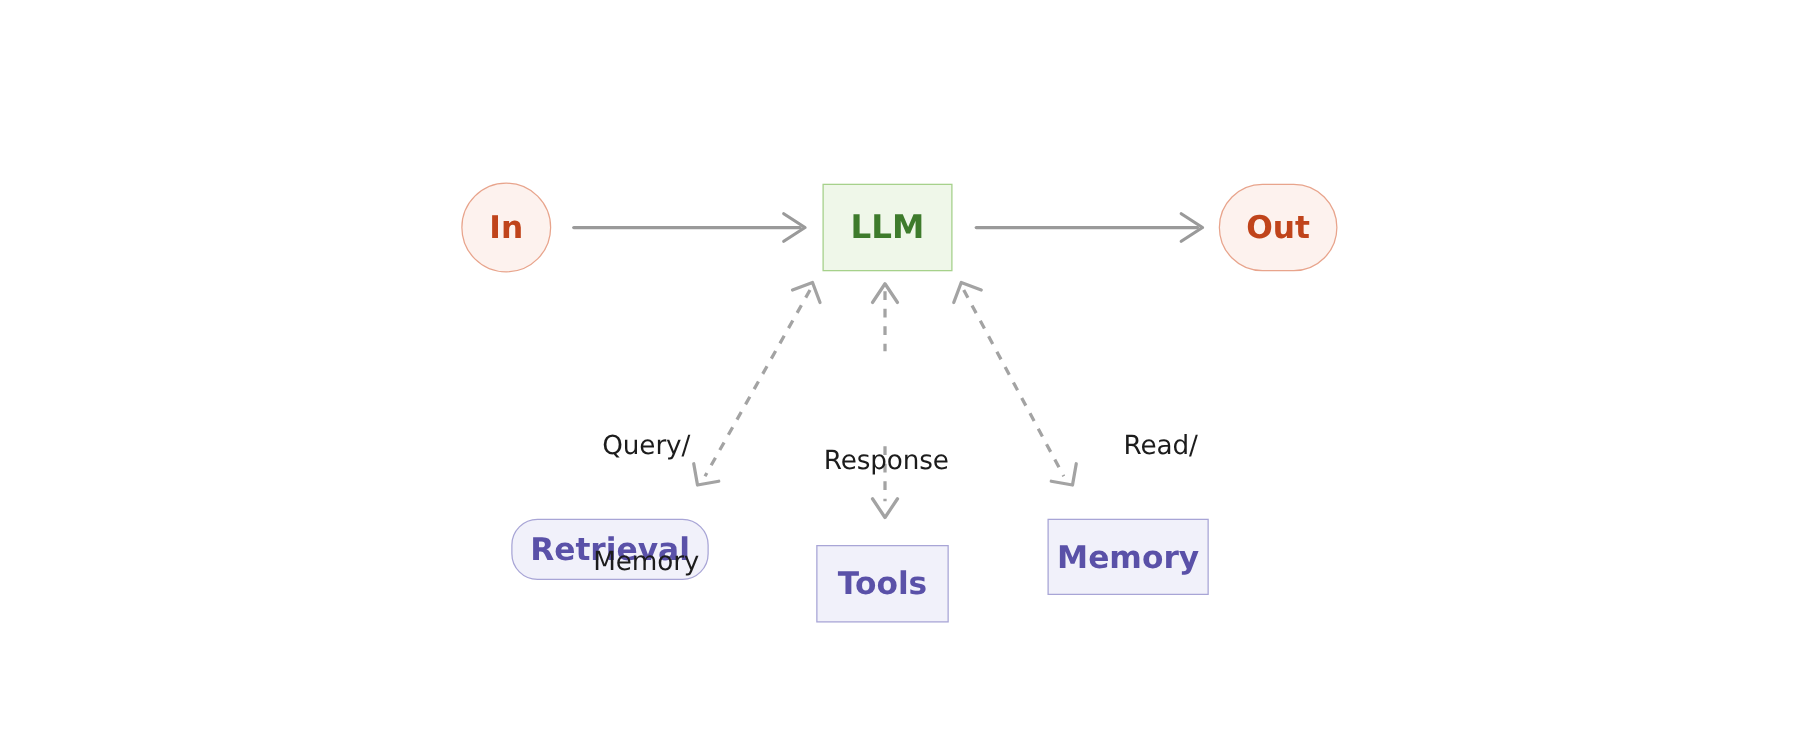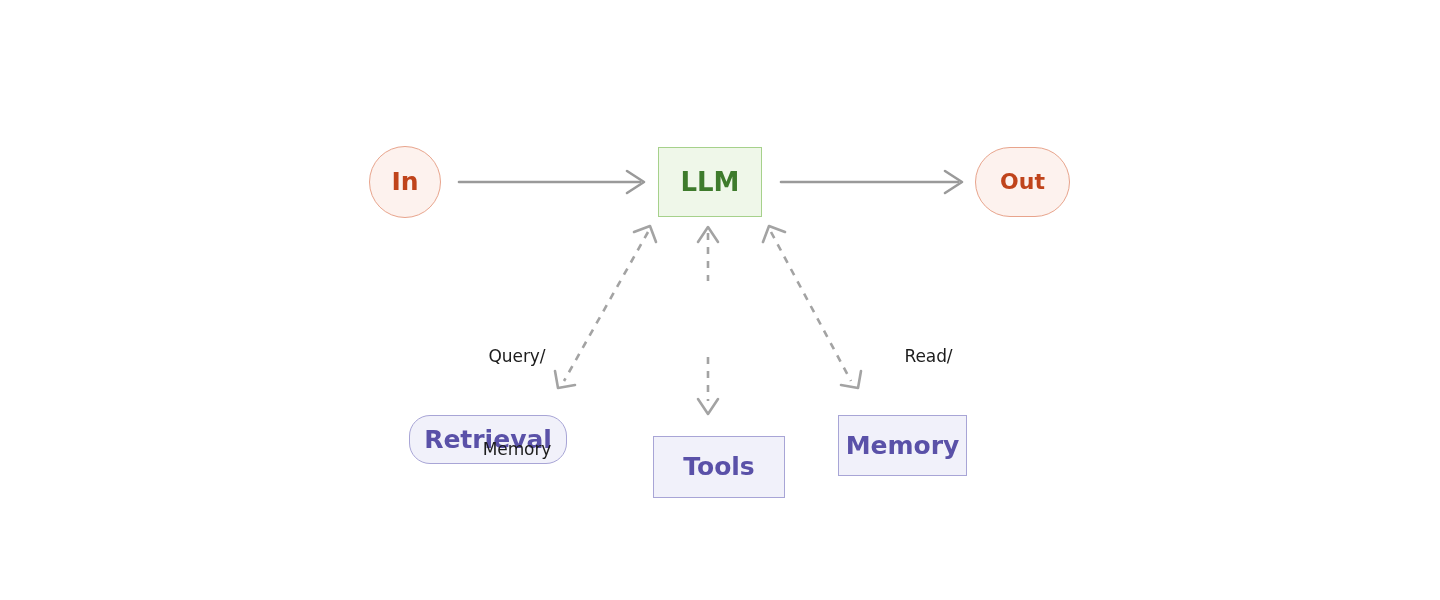--- a/index.html
+++ b/index.html
@@ -53,21 +53,21 @@
     height: 72px;
     border-radius: 50%;
     font-size: 25px;
   }
   #node-out {
     left: 975px;
     top: 124px;
     width: 95px;
     height: 70px;
     border-radius: 35px;
-    font-size: 22px;
+    font-size: 25px;
   }
 
   
   #node-llm {
     left: 658px;
     top: 124px;
     width: 104px;
     height: 70px;
     background: #eff7e9;
     border: 1.6px solid #a6d18b;
@@ -87,36 +87,36 @@
   #node-retrieval {
     left: 409px;
     top: 392px;
     width: 158px;
     height: 49px;
     border-radius: 21px;
   }
   #node-tools {
     left: 653px;
     top: 413px;
-    width: 132px;
+    width: 106px;
     height: 62px;
     text-align: right;
   }
   #node-memory {
     left: 838px;
     top: 392px;
     width: 129px;
     height: 61px;
   }
 
   
   .edge-label {
     position: absolute;
     color: #1c1c1c;
-    font-size: 17px;
+    font-size: 21px;
     line-height: 31px;
     text-align: center;
     white-space: pre;
     letter-spacing: -0.1px;
   }
   #label-query-results {
     left: 442px;
     top: 256px;
     width: 150px;
   }
@@ -179,19 +179,20 @@
   <div class="node node-resource" id="node-tools">Tools</div>
 
   <div class="node node-resource" id="node-memory">Memory</div>
 
   <div class="edge-label" id="label-query-results">
     <div>Query/</div>
     <div>Memory</div>
   </div>
 
   <div class="edge-label" id="label-call-response">
+    <div>Response</div>
   </div>
 
   <div class="edge-label" id="label-read-write">
     <div>Read/</div>
   </div>
 
 </div>
 
 </body></html>

